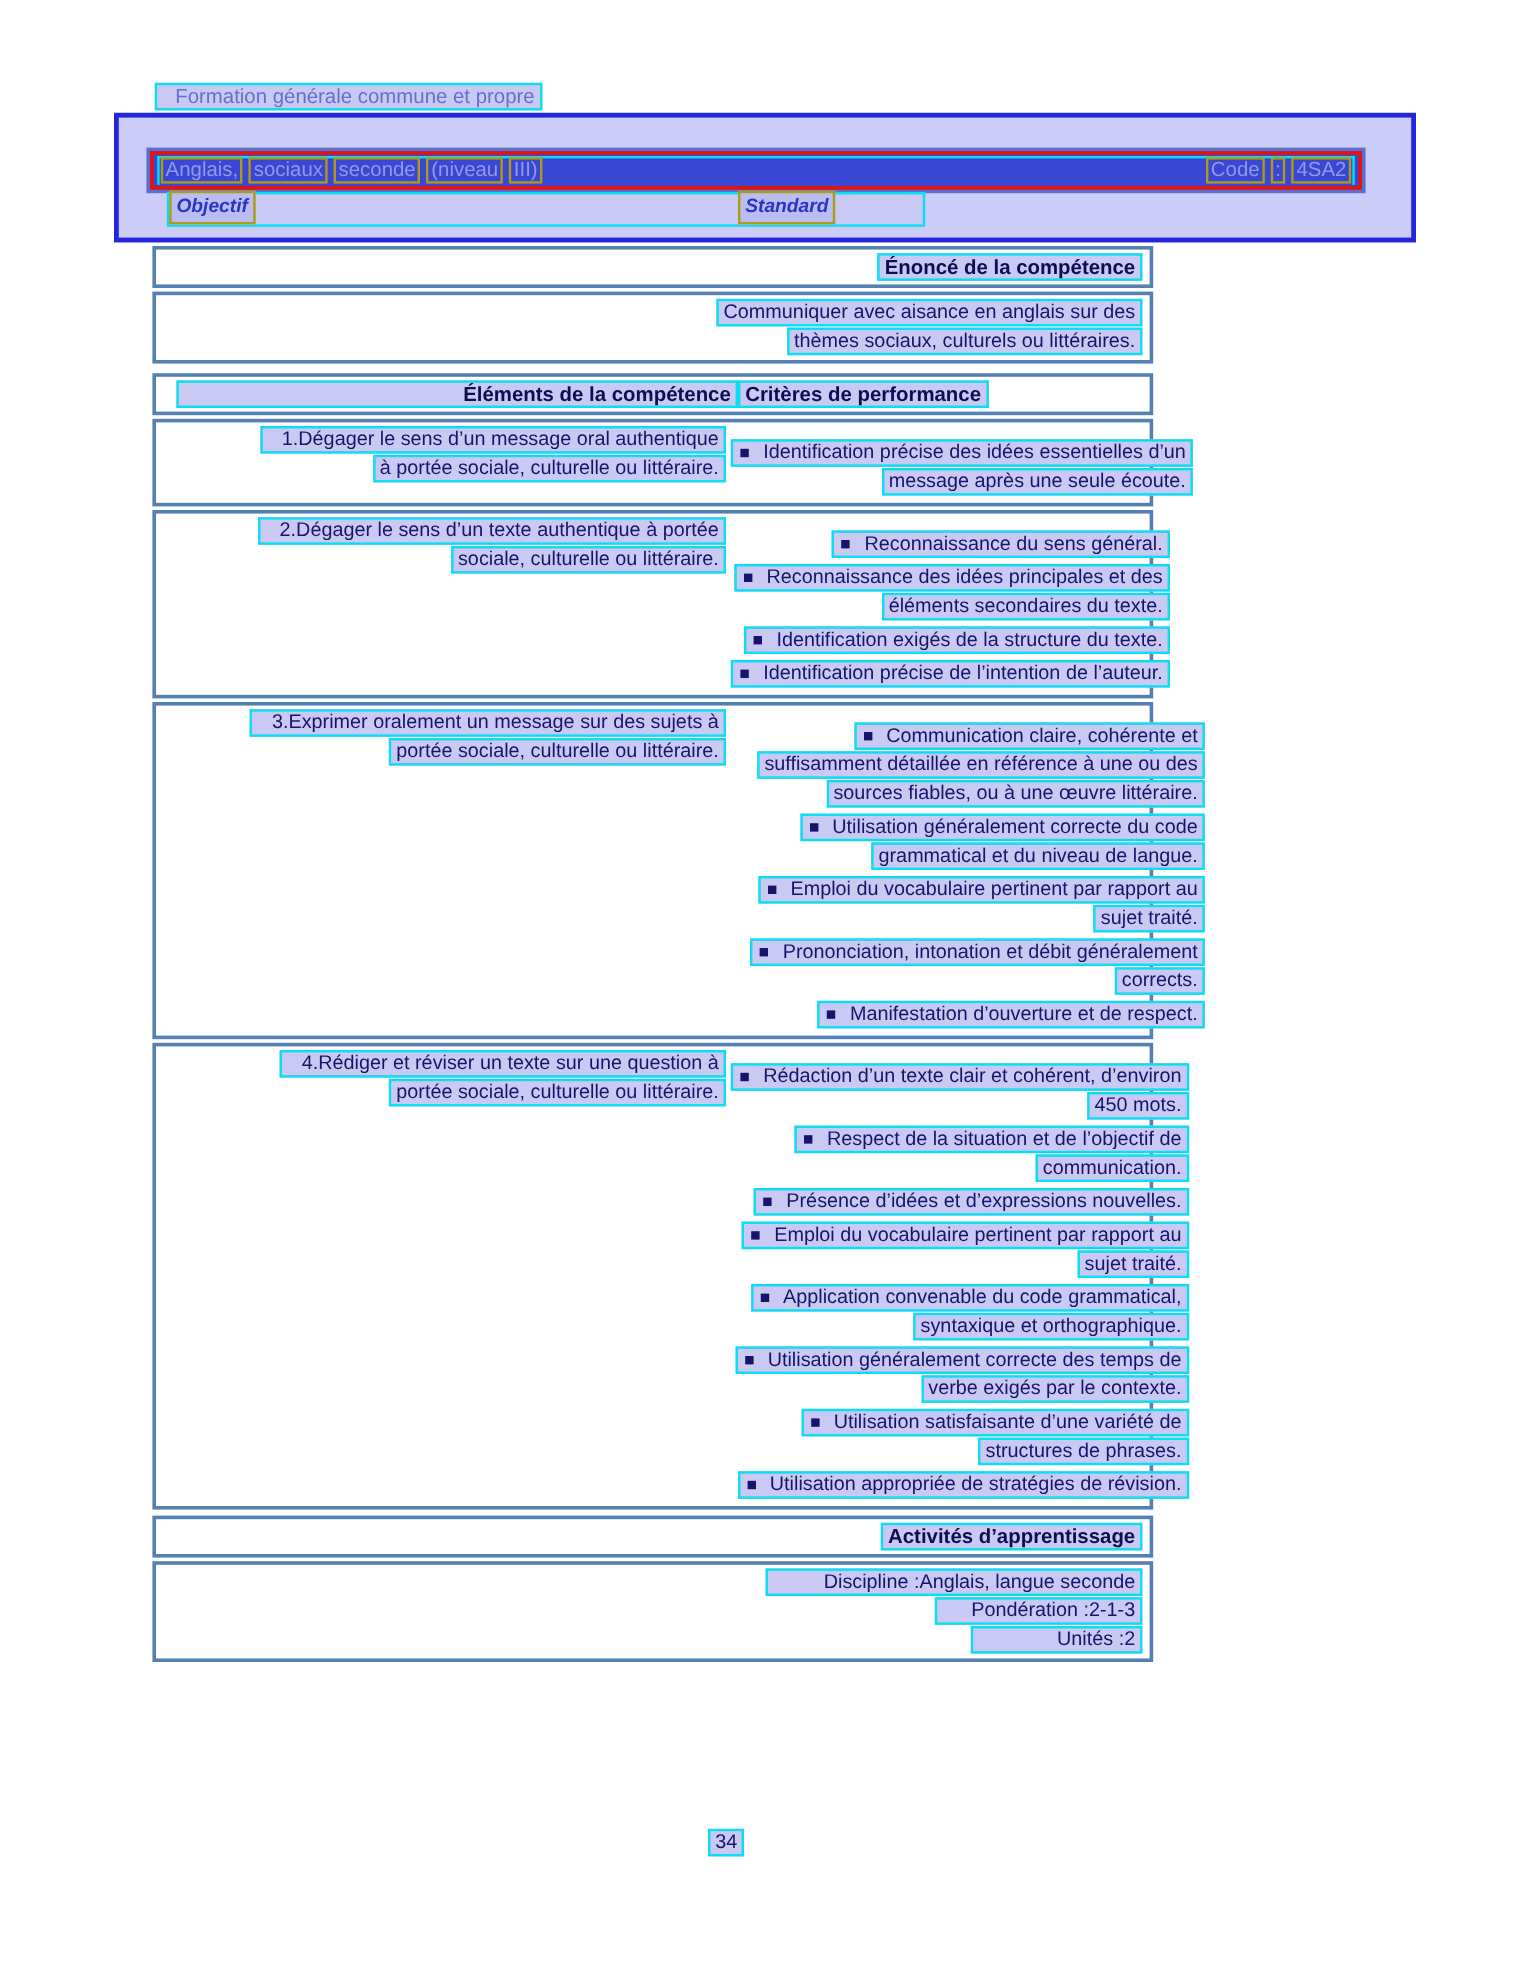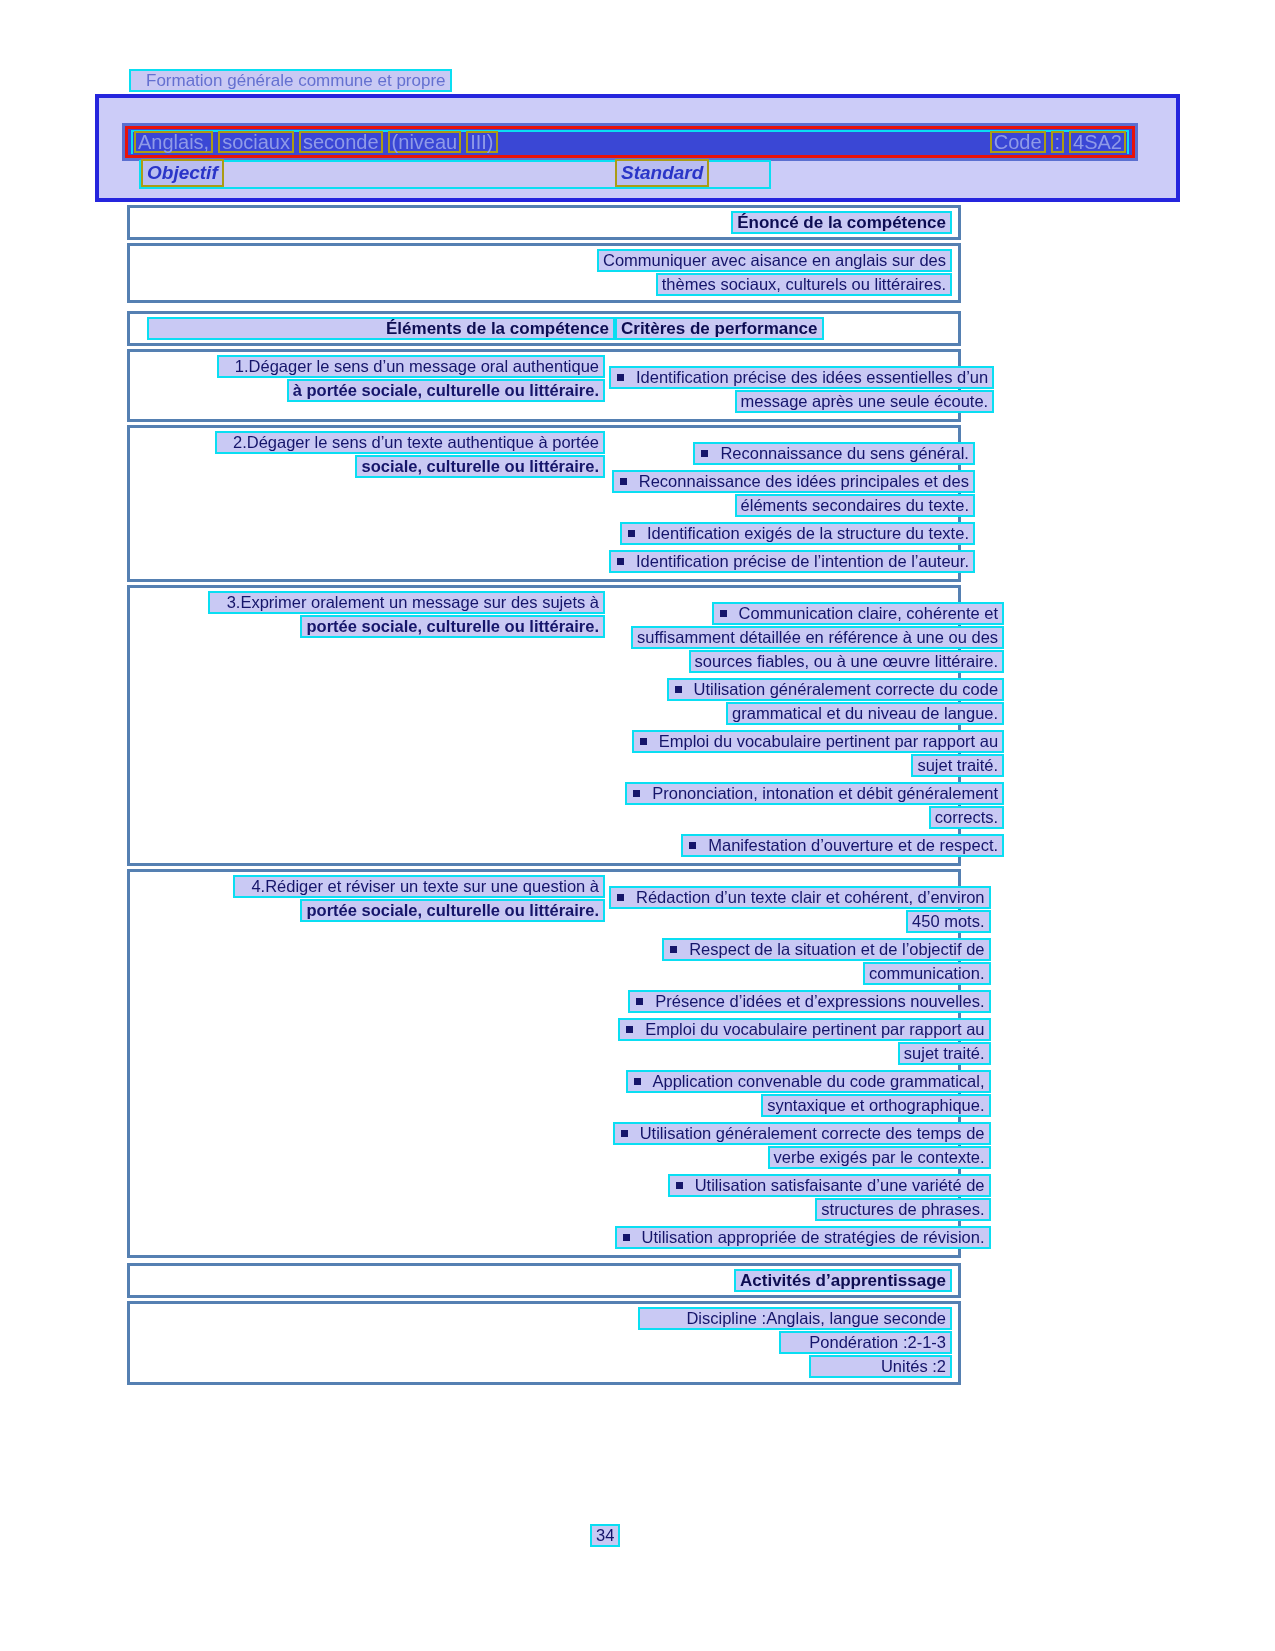--- a/index.html
+++ b/index.html
@@ -28,44 +28,44 @@
   .bar{
     position:absolute;left:26px;top:28px;width:1004px;height:26px;
     background:#3a47d5;border:3px solid #e8120a;box-shadow:0 0 0 3px #5b6fd0;
   }
   .bar-linebox{
     position:absolute;left:3px;right:3px;top:1px;height:22px;
     border:2px solid #0adef2;border-bottom:none;pointer-events:none;
   }
   .bar-words{
     position:relative;display:flex;align-items:center;height:100%;
-    padding:0 6px;gap:5px;font-size:20px;color:#8f9ae8;
+    padding:0 6px;gap:5px;font-size:17px;color:#8f9ae8;
   }
   .bword{border:2px solid #ab9c14;padding:0 2px;line-height:18px;display:inline-block;}
   .bar-spacer{flex:1;}
   .obj-strip{
     position:absolute;left:40px;top:62px;width:628px;height:25px;
     background:#c9c9f4;border:2px solid #0adef2;
   }
   .obj-word{
     position:absolute;top:-3px;display:inline-block;border:2px solid #ab9c14;
-    font-weight:bold;font-style:italic;font-size:19px;color:#2a35c8;
+    font-weight:bold;font-style:italic;font-size:16px;color:#2a35c8;
     padding:1px 4px;background:#b9bdf0;line-height:22px;white-space:nowrap;
   }
   .top-note{position:absolute;left:129px;top:69px;}
   .top-note .hl{color:#6470d0;font-size:17px;padding-left:15px;}
   
   .content{position:absolute;left:127px;top:205px;width:834px;text-align:right;}
   .hdr-row{display:flex;}
   .hdr-col1{width:479px;}
   .trow{display:flex;align-items:flex-start;}
   .col1{width:479px;padding:3px 4px 5px 6px;box-sizing:border-box;flex:none;}
   .col2{flex:1;padding:14px 4px 5px 0;box-sizing:border-box;}
   .elem-num{display:inline-block;width:26px;}
-  .cont1{margin-left:30px;font-weight:bold;}
+  .cont1{margin-left:30px;}
   .crit{margin-bottom:5px;}
   .crit:last-child{margin-bottom:0;}
   .crit-cont{margin-left:22px;}
   .bullet{
     display:inline-block;width:7px;height:7px;background:#15156a;
     margin:6px 12px 0 2px;vertical-align:top;
   }
   .wide-hl{min-width:456px;}
   .field-label{display:inline-block;min-width:122px;}
   .pagenum{position:absolute;left:590px;top:1524px;}

